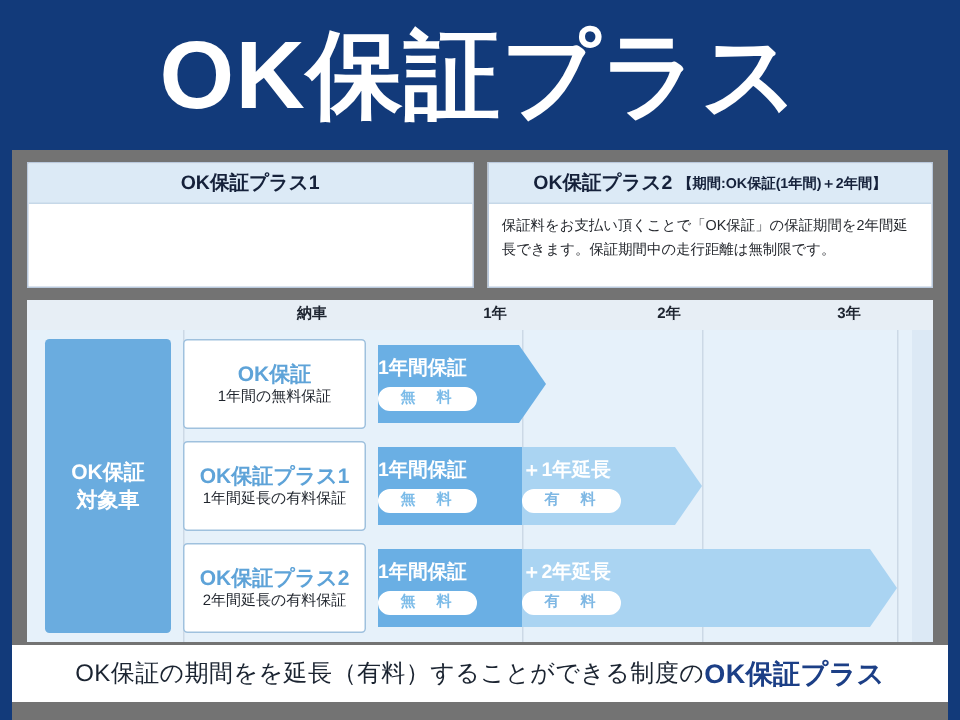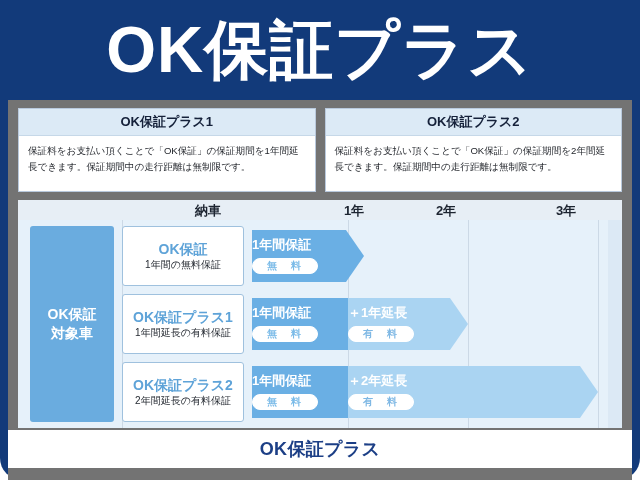--- a/index.html
+++ b/index.html
@@ -10,21 +10,20 @@
     overflow: hidden;
     font-family: "Liberation Sans", "DejaVu Sans", sans-serif;
   }
 
   #root {
     position: relative;
     width: 640px;
     height: 480px;
     background: #123a7a;
     padding: 0;
-    border-radius: 22px;
   }
 
   
   .banner {
     position: absolute;
     left: 0; top: 0;
     width: 640px; height: 100px;
     background: #123a7a;
     display: flex;
     align-items: center;
@@ -103,21 +102,21 @@
   
   .tl-head {
     position: absolute;
     left: 0; top: 0;
     width: 604px; height: 20px;
     background: #e7eef5;
   }
   .tl-tick {
     position: absolute;
     top: 2px;
-    font-size: 13px;
+    font-size: 10px;
     font-weight: bold;
     color: #1d2430;
     transform: translateX(-50%);
     white-space: nowrap;
   }
 
   
   .grid-line {
     position: absolute;
     top: 20px;
@@ -264,38 +263,38 @@
   </div>
 
   <div class="content">
 
     <div class="boxes">
 
       <div class="info-box">
         <div class="info-box-head">
           <span class="ib-name">OK保証プラス1</span>
         </div>
-        <div class="info-box-body">保証料をお支払い頂くことで「OK保証」の保証期間を1年間延長できます。保証期間中の走行距離は無制限です。</div>
       </div>
 
       <div class="info-box">
         <div class="info-box-head">
           <span class="ib-name">OK保証プラス2</span>
+          <span class="ib-period">【期間:OK保証(1年間)＋2年間】</span>
         </div>
         <div class="info-box-body">保証料をお支払い頂くことで「OK保証」の保証期間を2年間延長できます。保証期間中の走行距離は無制限です。</div>
       </div>
 
     </div>
 
     <div class="panel">
 
       <div class="tl-head"></div>
 
       <div class="tl-tick" style="left:190px;">納車</div>
-      <div class="tl-tick" style="left:336px;">1年</div>
+      <div class="tl-tick" style="left:312px;">1年</div>
       <div class="tl-tick" style="left:428px;">2年</div>
       <div class="tl-tick" style="left:548px;">3年</div>
 
       <div class="grid-line" style="left:104px;"></div>
       <div class="grid-line" style="left:330px;"></div>
       <div class="grid-line" style="left:450px;"></div>
       <div class="grid-line" style="left:580px;"></div>
       <div class="tail-shade"></div>
 
       <div class="target-block">
@@ -341,16 +340,17 @@
         <div class="seg seg-ext arrow-end" style="left:226px; width:250px;">
           <div class="seg-label">＋2年延長</div>
           <div class="seg-pill pill-on-ext">有　料</div>
         </div>
       </div>
 
     </div>
   </div>
 
   <div class="caption">
+    <span class="cap-text">OK保証の期間をを延長（有料）することができる制度の</span>
       <span class="cap-strong">OK保証プラス</span>
   </div>
 
 </div>
 
 </body></html>

